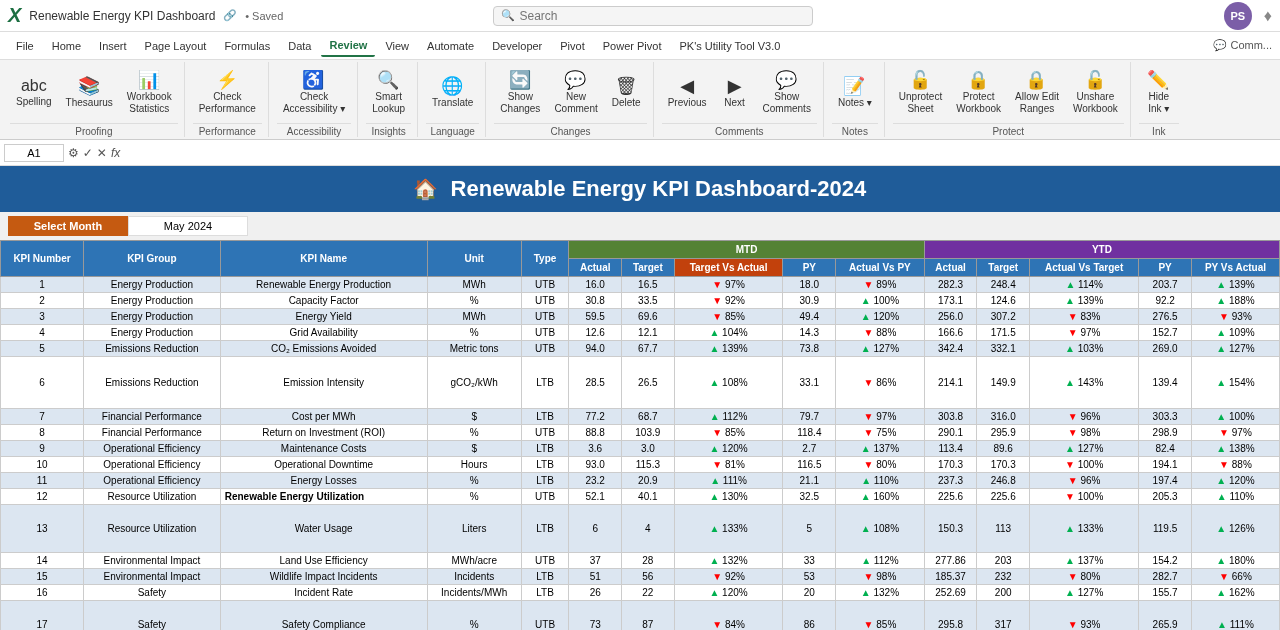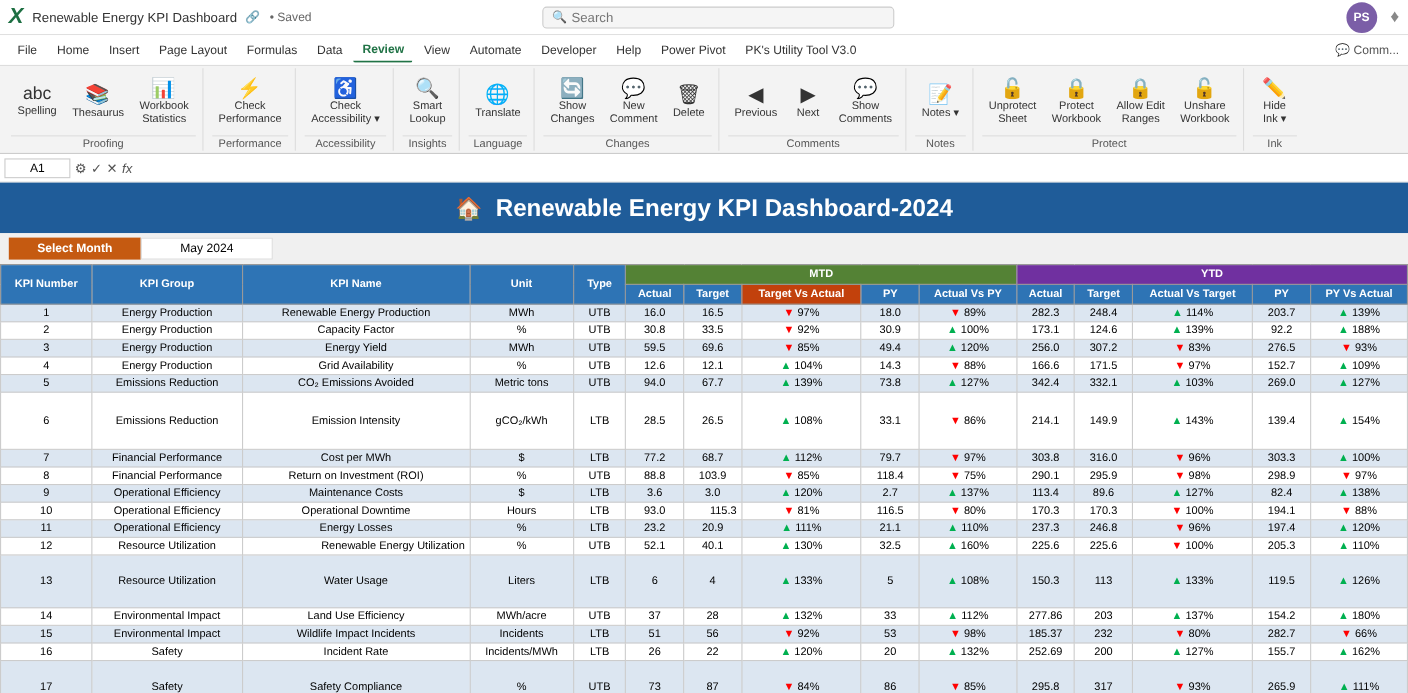--- a/index.html
+++ b/index.html
@@ -118,21 +118,21 @@
   <span class="menu-item">File</span>
   <span class="menu-item">Home</span>
   <span class="menu-item">Insert</span>
   <span class="menu-item">Page Layout</span>
   <span class="menu-item">Formulas</span>
   <span class="menu-item">Data</span>
   <span class="menu-item active">Review</span>
   <span class="menu-item">View</span>
   <span class="menu-item">Automate</span>
   <span class="menu-item">Developer</span>
-  <span class="menu-item">Help</span>
+  <span class="menu-item">Pivot</span>
   <span class="menu-item">Power Pivot</span>
   <span class="menu-item">PK's Utility Tool V3.0</span>
   <span style="margin-left:auto; font-size:11px; color:#555; cursor:pointer;">💬 Comm...</span>
 </div>
 
 <div class="ribbon" style="display:flex; align-items:stretch; background:#f3f3f3; border-bottom:1px solid #ccc; padding:2px 4px; min-height:80px; overflow:hidden;">
 
   <div class="ribbon-group">
     <div class="ribbon-items" style="display:flex; gap:2px; flex:1; align-items:center;">
       <div class="ribbon-btn">
@@ -470,21 +470,21 @@
     <td style="border:1px solid #ccc; padding:2px 4px; text-align:center;">82.4</td>
     <td style="border:1px solid #ccc; padding:2px 4px; text-align:center;"><span style="color:#00b050;">▲</span> 138%</td>
   </tr>
           <tr style="background: rgb(255, 255, 255);">
     <td style="border:1px solid #ccc; padding:2px 4px; text-align:center;">10</td>
     <td style="border:1px solid #ccc; padding:2px 4px; text-align:center;">Operational Efficiency</td>
     <td style="border:1px solid #ccc; padding:2px 4px; text-align:center;">Operational Downtime</td>
     <td style="border:1px solid #ccc; padding:2px 4px; text-align:center;">Hours</td>
     <td style="border:1px solid #ccc; padding:2px 4px; text-align:center;">LTB</td>
     <td style="border:1px solid #ccc; padding:2px 4px; text-align:center;">93.0</td>
-    <td style="border:1px solid #ccc; padding:2px 4px; text-align:right;">115.3</td>
+    <td style="border:1px solid #ccc; padding:2px 4px; text-align:center;">115.3</td>
     <td style="border:1px solid #ccc; padding:2px 4px; text-align:center;"><span style="color:#ff0000;">▼</span> 81%</td>
     <td style="border:1px solid #ccc; padding:2px 4px; text-align:center;">116.5</td>
     <td style="border:1px solid #ccc; padding:2px 4px; text-align:center;"><span style="color:#ff0000;">▼</span> 80%</td>
     <td style="border:1px solid #ccc; padding:2px 4px; text-align:center;">170.3</td>
     <td style="border:1px solid #ccc; padding:2px 4px; text-align:center;">170.3</td>
     <td style="border:1px solid #ccc; padding:2px 4px; text-align:center;"><span style="color:#ff0000;">▼</span> 100%</td>
     <td style="border:1px solid #ccc; padding:2px 4px; text-align:center;">194.1</td>
     <td style="border:1px solid #ccc; padding:2px 4px; text-align:center;"><span style="color:#ff0000;">▼</span> 88%</td>
   </tr>
           <tr style="background: rgb(220, 230, 241);">
@@ -500,21 +500,21 @@
     <td style="border:1px solid #ccc; padding:2px 4px; text-align:center;"><span style="color:#00b050;">▲</span> 110%</td>
     <td style="border:1px solid #ccc; padding:2px 4px; text-align:center;">237.3</td>
     <td style="border:1px solid #ccc; padding:2px 4px; text-align:center;">246.8</td>
     <td style="border:1px solid #ccc; padding:2px 4px; text-align:center;"><span style="color:#ff0000;">▼</span> 96%</td>
     <td style="border:1px solid #ccc; padding:2px 4px; text-align:center;">197.4</td>
     <td style="border:1px solid #ccc; padding:2px 4px; text-align:center;"><span style="color:#00b050;">▲</span> 120%</td>
   </tr>
           <tr style="background: rgb(255, 255, 255);">
     <td style="border:1px solid #ccc; padding:2px 4px; text-align:center;">12</td>
     <td style="border:1px solid #ccc; padding:2px 4px; text-align:center;">Resource Utilization</td>
-    <td style="border:1px solid #ccc; padding:2px 4px; text-align:right;">Renewable Energy Utilization</td>
+    <td style="border:1px solid #ccc; padding:2px 4px; text-align:left;font-weight:bold;">Renewable Energy Utilization</td>
     <td style="border:1px solid #ccc; padding:2px 4px; text-align:center;">%</td>
     <td style="border:1px solid #ccc; padding:2px 4px; text-align:center;">UTB</td>
     <td style="border:1px solid #ccc; padding:2px 4px; text-align:center;">52.1</td>
     <td style="border:1px solid #ccc; padding:2px 4px; text-align:center;">40.1</td>
     <td style="border:1px solid #ccc; padding:2px 4px; text-align:center;"><span style="color:#00b050;">▲</span> 130%</td>
     <td style="border:1px solid #ccc; padding:2px 4px; text-align:center;">32.5</td>
     <td style="border:1px solid #ccc; padding:2px 4px; text-align:center;"><span style="color:#00b050;">▲</span> 160%</td>
     <td style="border:1px solid #ccc; padding:2px 4px; text-align:center;">225.6</td>
     <td style="border:1px solid #ccc; padding:2px 4px; text-align:center;">225.6</td>
     <td style="border:1px solid #ccc; padding:2px 4px; text-align:center;"><span style="color:#ff0000;">▼</span> 100%</td>

